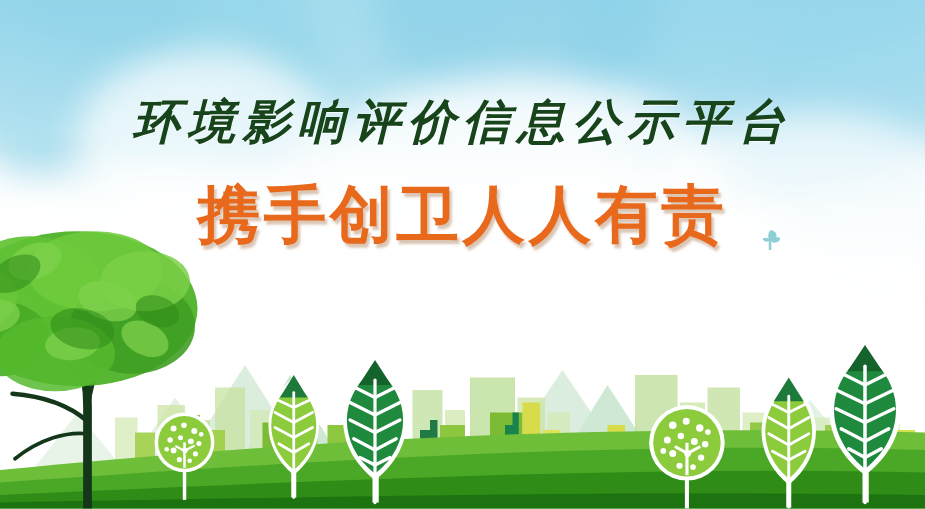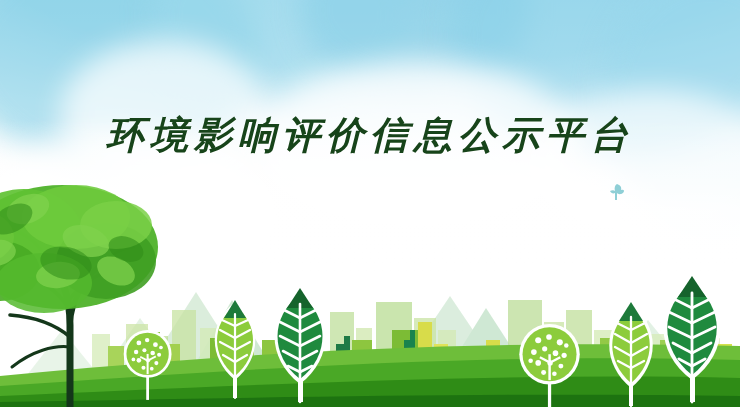--- a/index.html
+++ b/index.html
@@ -32,21 +32,21 @@
   .wc9{left:-20px;top:130px;width:300px;height:170px;background:rgba(255,255,255,.85);}
   .wcfade{
     position:absolute;left:0;top:120px;width:740px;height:200px;
     background:linear-gradient(to bottom,rgba(255,255,255,0) 0%,rgba(255,255,255,.9) 45%,#fff 78%);
   }
 
   
   .titlewrap{position:absolute;left:0;top:0;width:740px;z-index:40;text-align:center;}
 
   .maintitle{
-    margin:0;padding-top:110px;
+    margin:0;padding-top:72px;
     font-family:"Liberation Serif",serif;
     font-weight:700;
     font-size:38px;
     letter-spacing:6px;
     color:#17441a;
     text-shadow:0 1px 0 rgba(255,255,255,.8);
     font-style:italic;
     white-space:nowrap;
   }
 
@@ -330,15 +330,16 @@
       </g>
     </g>
   </svg>
 
   <svg class="bird" viewBox="0 0 18 20">
     <path d="M9,2 C12,3 14,5 13,8 C16,7 17,9 15,11 C12,13 10,12 9,11 L9,18 L7,18 L7,11 C5,12 3,11 2,9 C4,8 6,8 7,9 C6,6 7,3 9,2 Z" fill="#8ecfd6"></path>
   </svg>
 
   <div class="titlewrap">
     <h1 class="maintitle">环境影响评价信息公示平台</h1>
+    <div class="slogan slogan1">携手创卫人人有责</div>
   </div>
 
 </div>
 
 </body></html>

